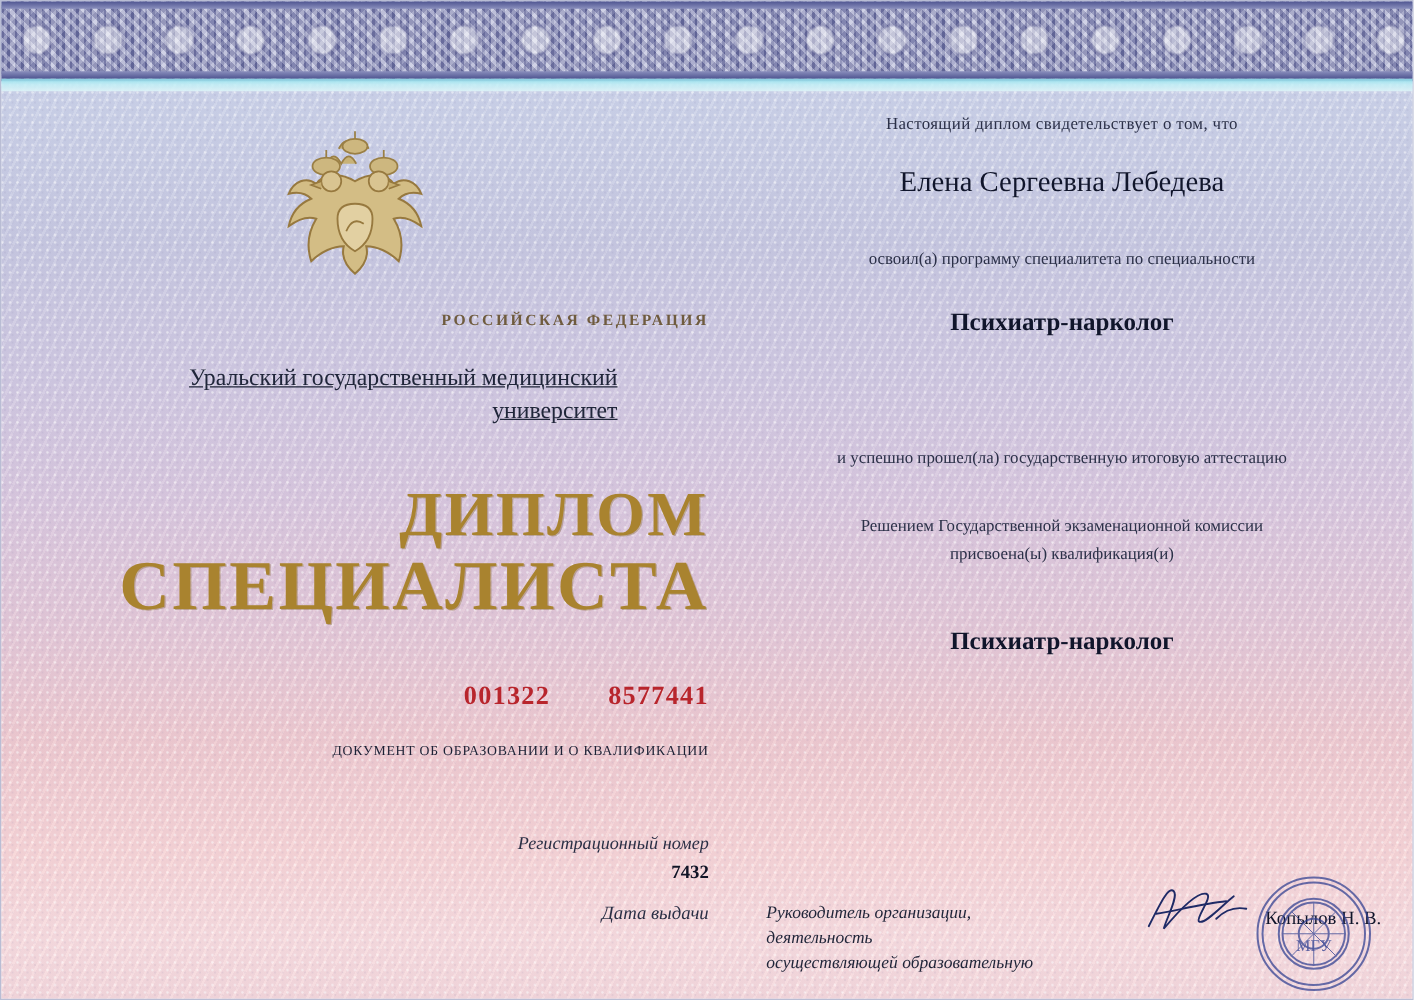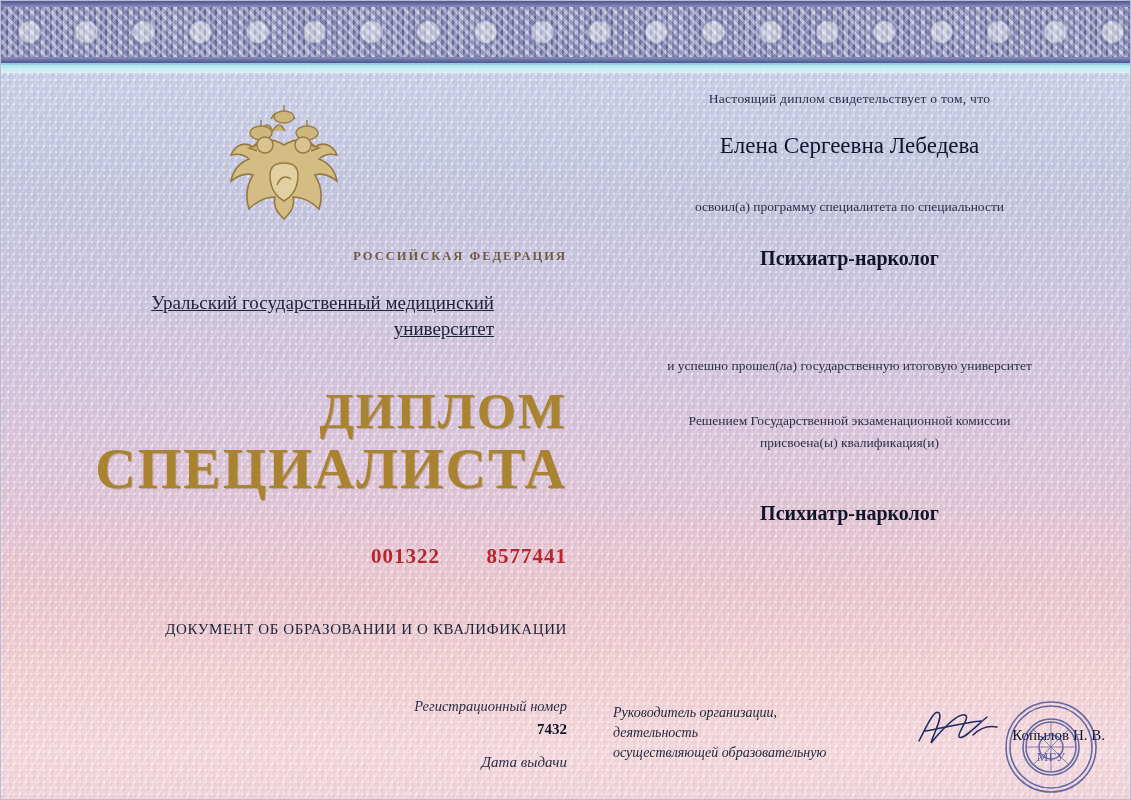--- a/index.html
+++ b/index.html
@@ -109,22 +109,22 @@
     text-shadow:1px 1px 0 rgba(120,90,30,.35);
   }
   .title-big .l1{font-size:50px;display:block;}
   .title-big .l2{font-size:56px;display:block;margin-top:4px;}
   .serials{
     margin-top:46px;
     color:#b8252c;font-weight:bold;font-size:21px;letter-spacing:1px;
   }
   .serials .sp{display:inline-block;width:34px;}
   .doc-kind{
-    margin-top:52px;
-    font-size:15px;letter-spacing:.6px;color:#1d2236;
+    margin-top:26px;
+    font-size:11px;letter-spacing:.6px;color:#1d2236;
   }
   .reg-block{margin-top:60px;}
   .reg-label{font-style:italic;font-size:14.5px;color:#2a2f45;}
   .reg-value{font-weight:bold;font-size:15px;margin-top:6px;color:#101426;}
   .date-label{font-style:italic;font-size:15px;color:#2a2f45;margin-top:16px;}
   .date-value{font-weight:bold;font-size:15px;margin-top:6px;color:#101426;}
 
   
   .right{
     position:absolute;left:566px;top:60px;width:565px;height:770px;
@@ -136,21 +136,21 @@
   .r-spec{font-size:20px;font-weight:bold;color:#10152b;margin-top:32px;}
   .r-exam{font-size:13.5px;color:#2b3048;margin-top:88px;}
   .r-decision{font-size:13.5px;color:#2b3048;margin-top:36px;line-height:22px;}
   .r-qual{font-size:20px;font-weight:bold;color:#10152b;margin-top:48px;}
   .sign-area{
     position:absolute;left:46px;bottom:46px;width:500px;height:92px;
     text-align:left;
   }
   .sign-role{
     font-style:italic;font-size:14px;line-height:20px;color:#1f2438;
-    width:250px;margin-top:10px;
+    width:250px;margin-top:28px;
   }
   .sign-name{
     position:absolute;right:8px;top:34px;
     font-size:15px;color:#10152b;padding-left:24px;
   }
   .signature{
     position:absolute;left:300px;top:8px;width:90px;height:56px;
   }
   .stamp{
     position:absolute;right:14px;top:6px;width:96px;height:96px;
@@ -235,21 +235,21 @@
       <div class="reg-value">7432</div>
       <div class="date-label">Дата выдачи</div>
     </div>
   </div>
 
   <div class="right">
     <div class="r-line" style="margin-top:30px;">Настоящий диплом свидетельствует о том, что</div>
     <div class="r-name">Елена Сергеевна Лебедева</div>
     <div class="r-spec-label">освоил(а) программу специалитета по специальности</div>
     <div class="r-spec">Психиатр-нарколог</div>
-    <div class="r-exam">и успешно прошел(ла) государственную итоговую университет</div>
+    <div class="r-exam">и успешно прошел(ла) государственную итоговую аттестацию</div>
     <div class="r-decision">
       <div>Решением Государственной экзаменационной комиссии</div>
       <div>присвоена(ы) квалификация(и)</div>
     </div>
     <div class="r-qual">Психиатр-нарколог</div>
 
     <div class="sign-area">
       <div class="sign-role">
         <div>Руководитель организации,</div>
         <div>деятельность</div>

